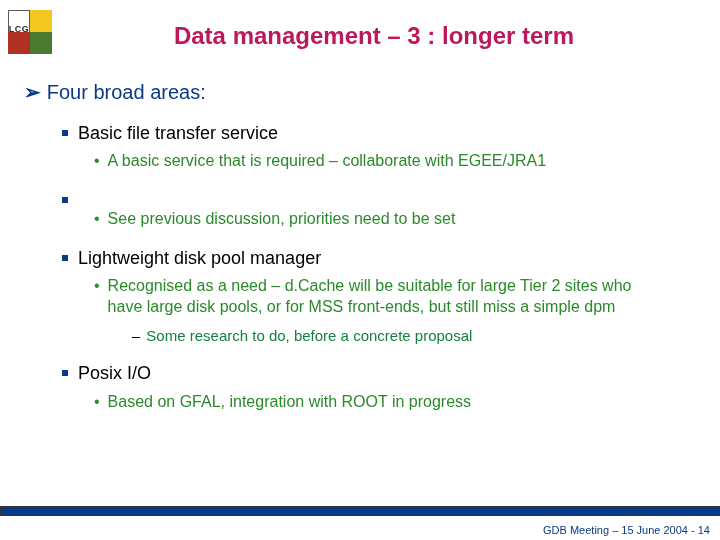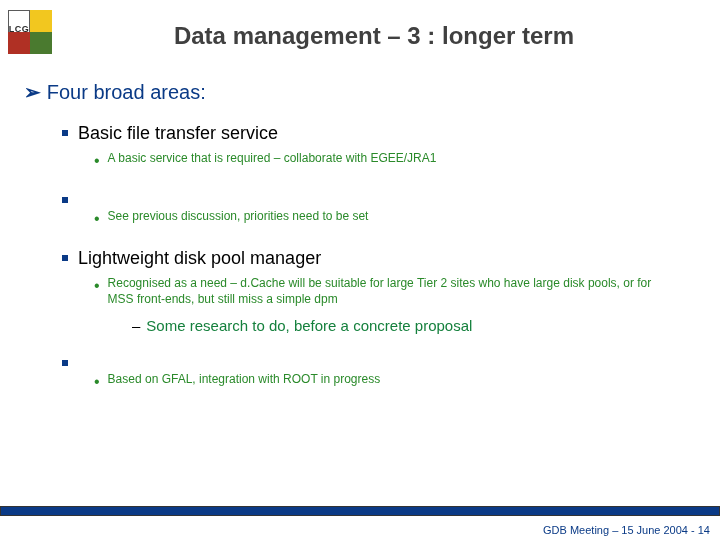--- a/index.html
+++ b/index.html
@@ -24,38 +24,38 @@
   .logo-br { position:absolute; top:22px; left:22px; width:22px; height:22px; background:#4a7a2f; }
   .logo-txt { font-size:9px; font-weight:bold; color:#2a2a2a; letter-spacing:0.5px; }
   .title {
     position: absolute;
     top: 22px;
     left: 0;
     width: 720px;
     text-align: center;
     font-size: 24px;
     font-weight: bold;
-    color: #404040;
+    color: #be185d;
     padding-left: 28px;
   }
   .content {
     position: absolute;
     top: 70px;
     left: 24px;
     right: 24px;
   }
   .lvl1 { display:flex; align-items:flex-start; margin-top:10px; }
   .lvl1 .arrow { color:#0a3a86; font-size:20px; font-weight:bold; margin-right:6px; line-height:1.2; }
   .lvl1 .txt  { color:#0a3a86; font-size:20px; line-height:1.25; }
   .lvl2 { display:flex; align-items:flex-start; margin-top:17px; margin-left:38px; }
   .lvl2 .sq  { width:6px; height:6px; background:#0a3a86; margin-top:8px; margin-right:10px; flex:0 0 auto; }
   .lvl2 .txt { color:#000; font-size:18px; line-height:1.3; }
   .lvl3 { display:flex; align-items:flex-start; margin-top:6px; margin-left:70px; }
   .lvl3 .dot { color:#2a8a2a; font-size:16px; margin-right:8px; line-height:1.3; flex:0 0 auto; }
-  .lvl3 .txt { color:#2a8a2a; font-size:12px; line-height:1.3; max-width:560px; }
+  .lvl3 .txt { color:#2a8a2a; font-size:16px; line-height:1.3; max-width:560px; }
   .lvl4 { display:flex; align-items:flex-start; margin-top:8px; margin-left:108px; }
   .lvl4 .dash{ color:#000; font-size:15px; margin-right:6px; line-height:1.3; flex:0 0 auto; }
   .lvl4 .txt { color:#15803d; font-size:15px; line-height:1.3; }
   .footer-bar {
     position: absolute;
     left: 0; right: 0; bottom: 24px;
     height: 10px;
     background: #0a3a86;
     border: 1px solid #333;
   }
@@ -113,20 +113,21 @@
     <span class="dot">•</span>
     <span class="txt">Recognised as a need – d.Cache will be suitable for large Tier 2 sites who have large disk pools, or for MSS front-ends, but still miss a simple dpm</span>
   </div>
   <div class="lvl4">
     <span class="dash">–</span>
     <span class="txt">Some research to do, before a concrete proposal</span>
   </div>
 
   <div class="lvl2">
     <span class="sq"></span>
+    <span class="txt">Posix I/O</span>
   </div>
   <div class="lvl3">
     <span class="dot">•</span>
     <span class="txt">Based on GFAL, integration with ROOT in progress</span>
   </div>
 
 </div>
 
 <div class="footer-bar"></div>
 <div class="footer-text">GDB Meeting – 15 June 2004  - 14</div>

